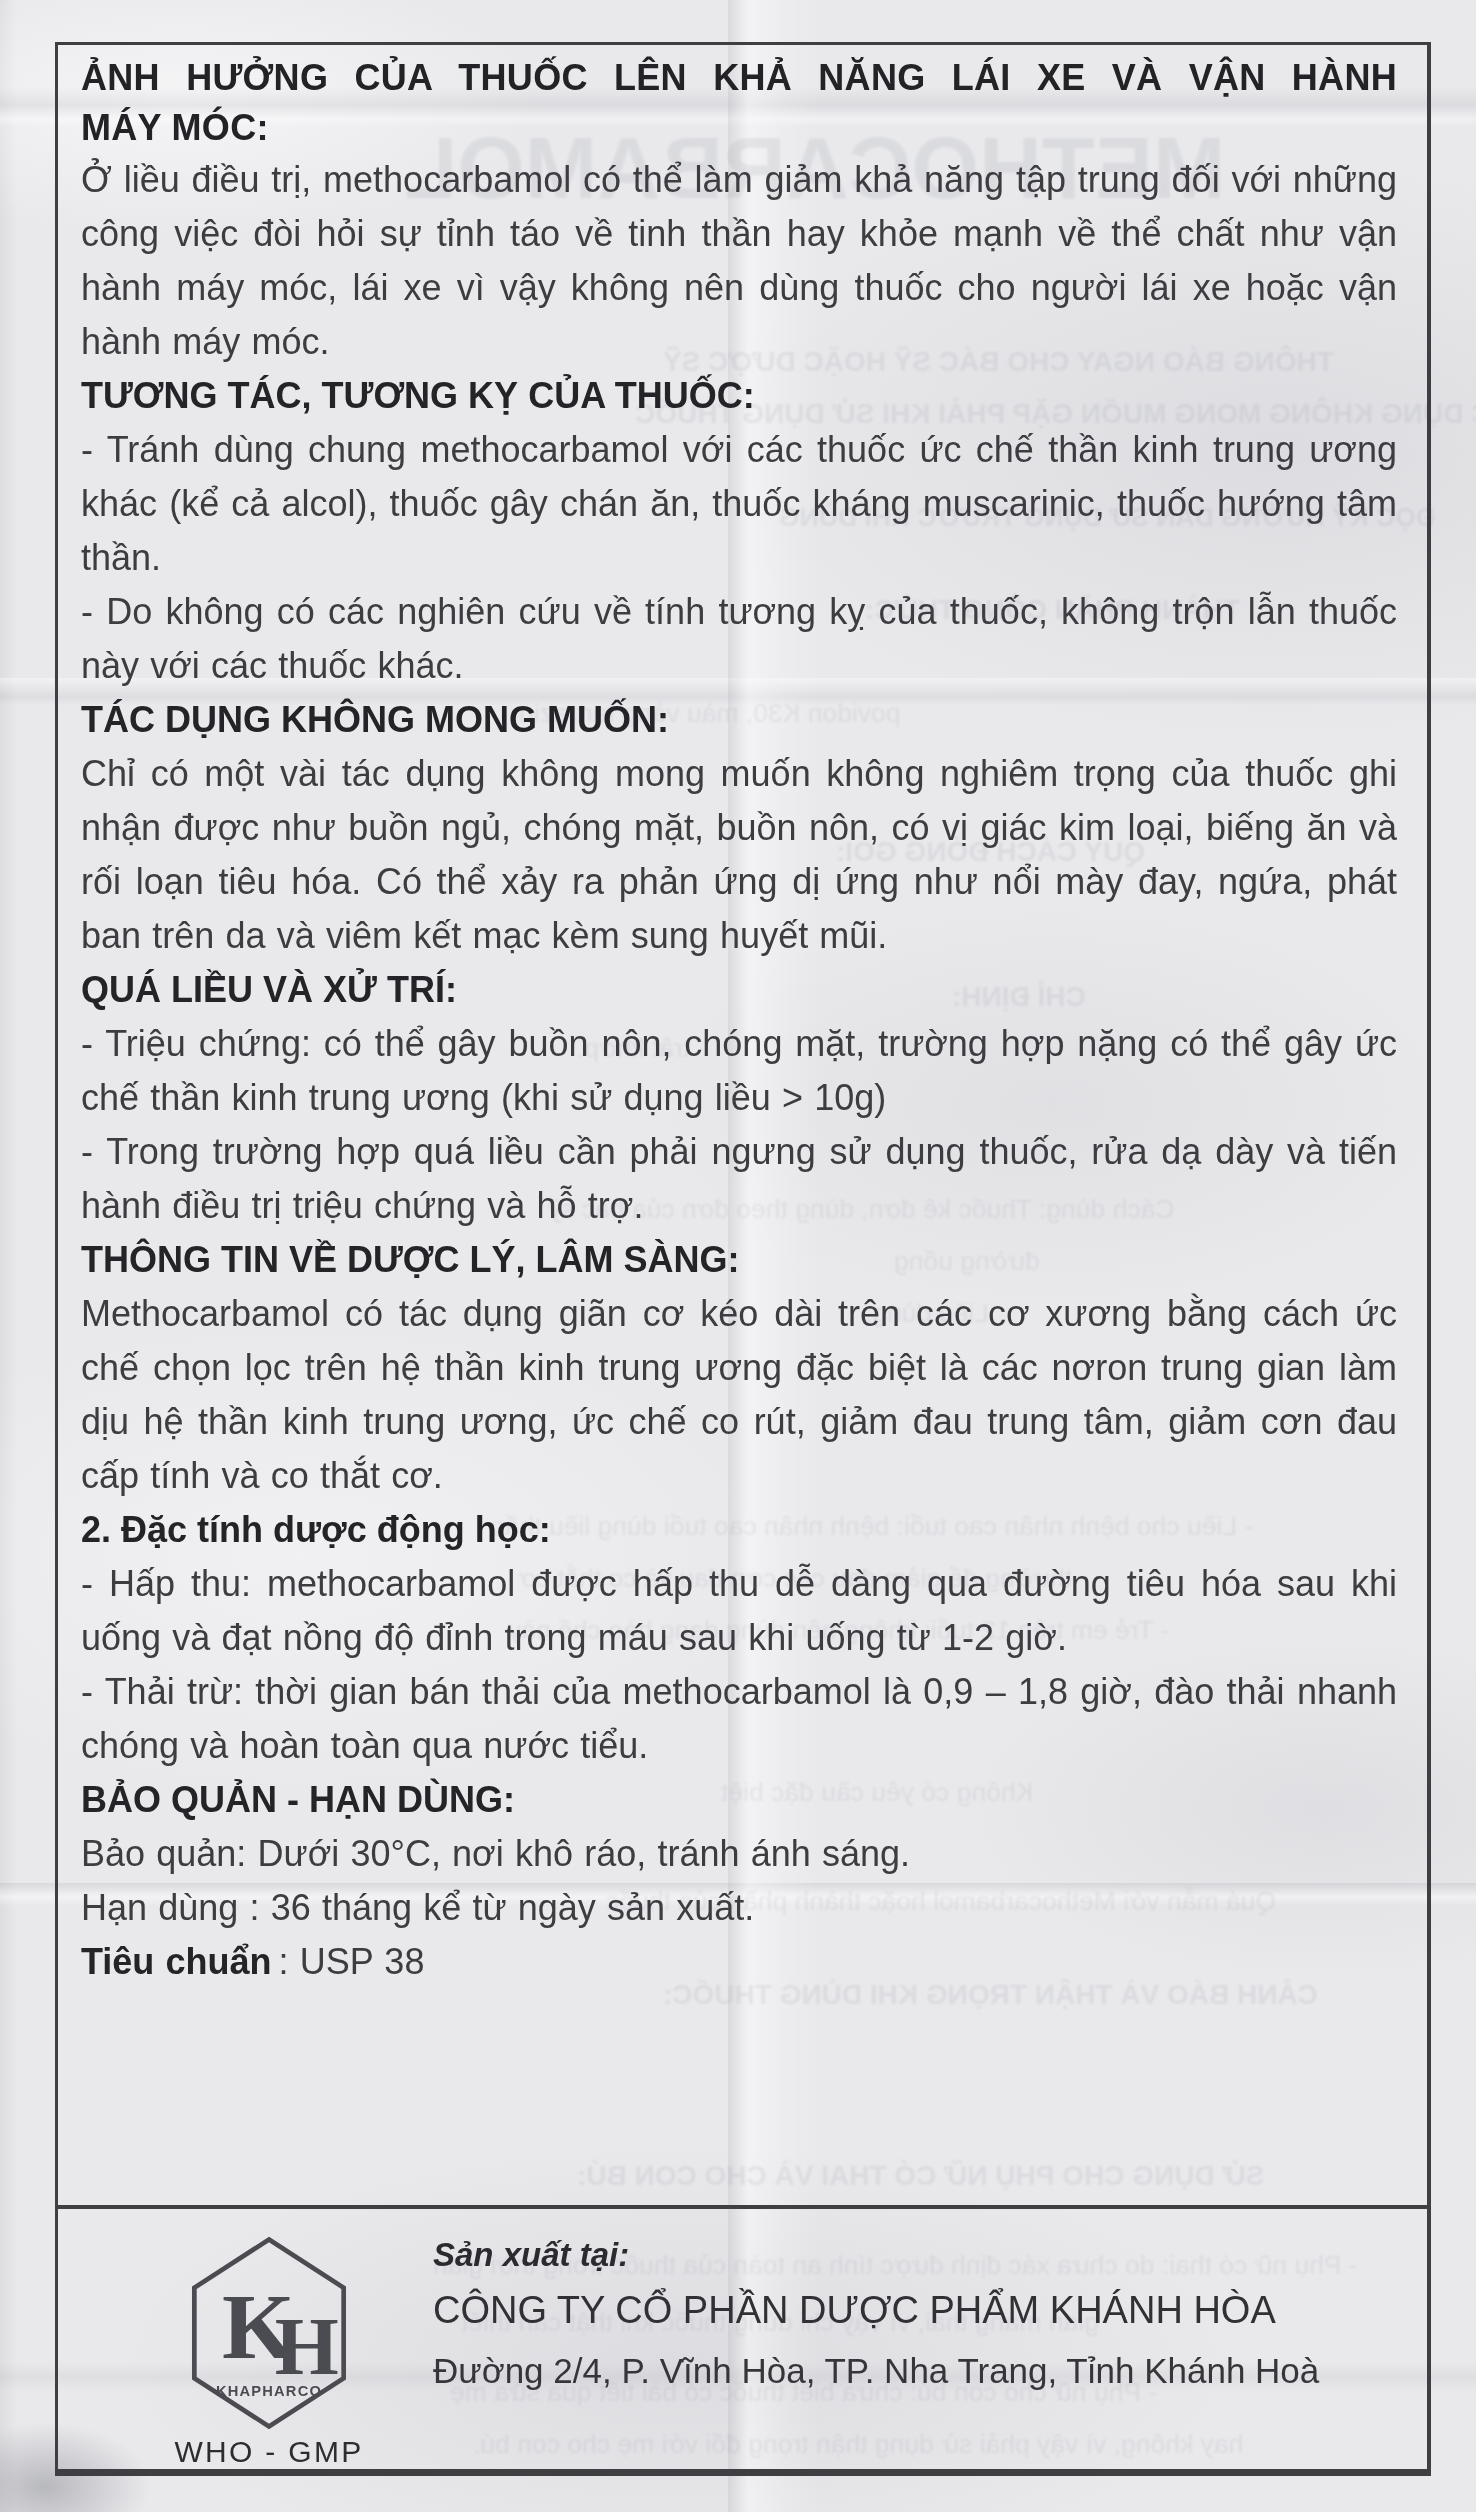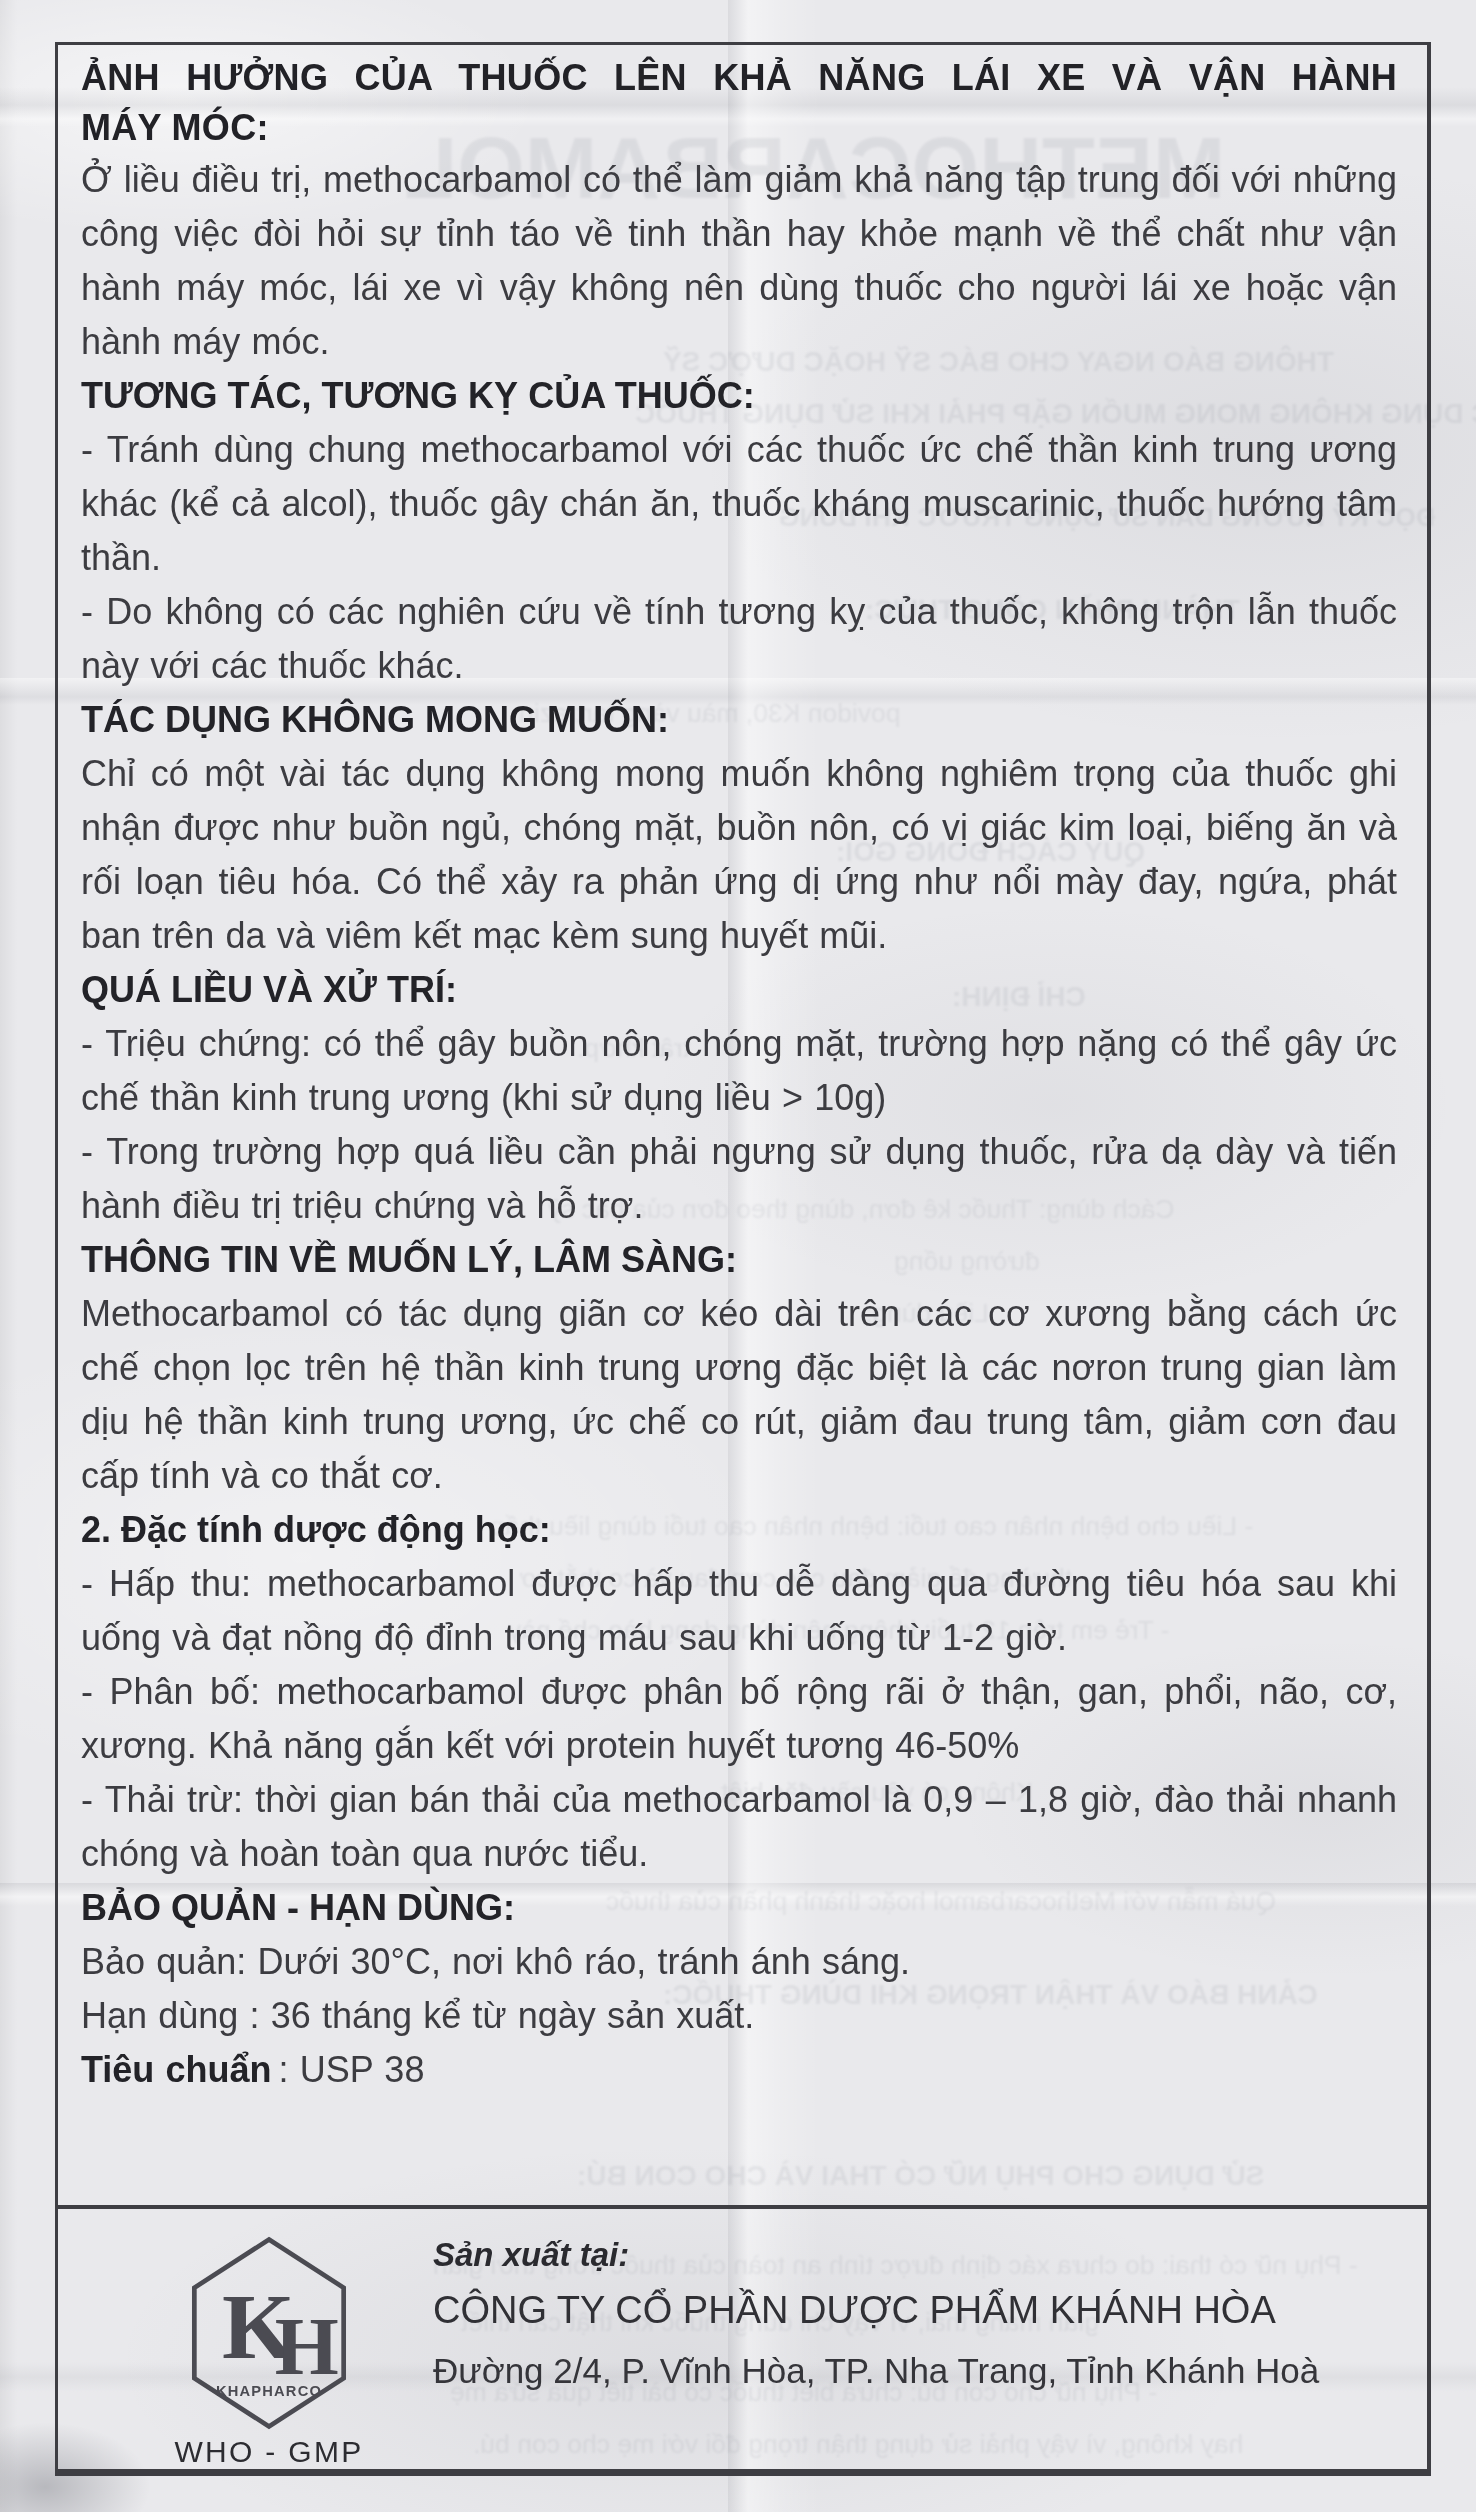--- a/index.html
+++ b/index.html
@@ -135,30 +135,29 @@
       <div class="body-text">
         <p class="para">Chỉ có một vài tác dụng không mong muốn không nghiêm trọng của thuốc ghi nhận được như buồn ngủ, chóng mặt, buồn nôn, có vị giác kim loại, biếng ăn và rối loạn tiêu hóa. Có thể xảy ra phản ứng dị ứng như nổi mày đay, ngứa, phát ban trên da và viêm kết mạc kèm sung huyết mũi.</p>
       </div>
 
       <div class="shead">QUÁ LIỀU VÀ XỬ TRÍ:</div>
       <div class="body-text">
         <p class="para">- Triệu chứng: có thể gây buồn nôn, chóng mặt, trường hợp nặng có thể gây ức chế thần kinh trung ương (khi sử dụng liều &gt; 10g)</p>
         <p class="para">- Trong trường hợp quá liều cần phải ngưng sử dụng thuốc, rửa dạ dày và tiến hành điều trị triệu chứng và hỗ trợ.</p>
       </div>
 
-      <div class="shead">THÔNG TIN VỀ MUỐN LÝ, LÂM SÀNG:</div>
+      <div class="shead">THÔNG TIN VỀ DƯỢC LÝ, LÂM SÀNG:</div>
 
       <div class="body-text">
         <p class="para">Methocarbamol có tác dụng giãn cơ kéo dài trên các cơ xương bằng cách ức chế chọn lọc trên hệ thần kinh trung ương đặc biệt là các nơron trung gian làm dịu hệ thần kinh trung ương, ức chế co rút, giảm đau trung tâm, giảm cơn đau cấp tính và co thắt cơ.</p>
       </div>
 
       <div class="shead">2. Đặc tính dược động học:</div>
       <div class="body-text">
         <p class="para">- Hấp thu: methocarbamol được hấp thu dễ dàng qua đường tiêu hóa sau khi uống và đạt nồng độ đỉnh trong máu sau khi uống từ 1-2 giờ.</p>
-        <p class="para">- Phân bố: methocarbamol được phân bố rộng rãi ở thận, gan, phổi, não, cơ, xương. Khả năng gắn kết với protein huyết tương 46-50%</p>
         <p class="para">- Thải trừ: thời gian bán thải của methocarbamol là 0,9 – 1,8 giờ, đào thải nhanh chóng và hoàn toàn qua nước tiểu.</p>
       </div>
 
       <div class="shead">BẢO QUẢN - HẠN DÙNG:</div>
       <div class="body-text plain">
         <p class="para">Bảo quản: Dưới 30°C, nơi khô ráo, tránh ánh sáng.</p>
         <p class="para">Hạn dùng : 36 tháng kể từ ngày sản xuất.</p>
         <p class="para"><span class="lbl-b">Tiêu chuẩn</span><span class="val">: USP 38</span></p>
       </div>
 

